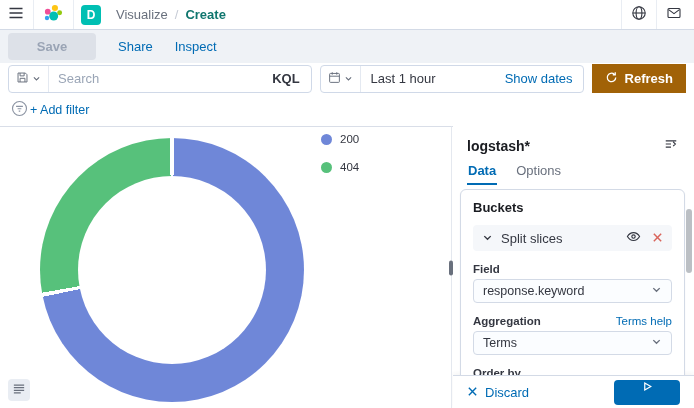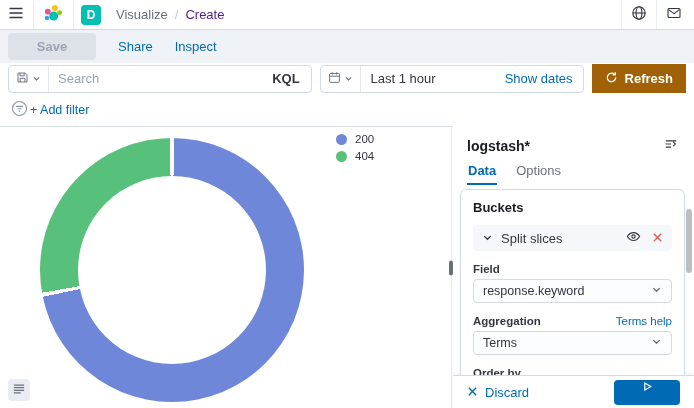--- a/index.html
+++ b/index.html
@@ -12,21 +12,21 @@
   
   .topnav { height:30px; flex:0 0 30px; border-bottom:1px solid #d3dae6; display:flex;
     align-items:center; padding:0 10px 0 6px; gap:7px; background:#fff; }
   .icon-btn { display:flex; align-items:center; justify-content:center; padding:2px; }
   .v-div { width:1px; align-self:stretch; background:#e9edf3; }
   .space-badge { width:20px; height:20px; border-radius:4px; background:#00bfb3; color:#fff;
     font-size:12px; font-weight:700; display:flex; align-items:center; justify-content:center; }
   .breadcrumb { display:flex; align-items:center; gap:7px; font-size:13px; margin-left:8px; }
   .breadcrumb .section { color:#69707d; }
   .breadcrumb .sep { color:#c6cbd5; }
-  .breadcrumb .current { color:#4c1d95; font-weight:400;text-align:right; }
+  .breadcrumb .current { color:#0f766e; font-weight:700;text-align:right; }
   .spacer { flex:1; }
 
   
   .toolbar { height:33px; flex:0 0 33px; background:#eff2f6; display:flex; align-items:center;
     padding:0 8px; gap:22px; }
   .save-btn { height:27px; min-width:88px; border-radius:4px; background:#dde1e8;
     color:#9aa4b5; font-size:13px; font-weight:600; }
   .tool-link { color:#006bb4; font-size:13px; font-weight:500; }
 
   
@@ -47,21 +47,21 @@
 
   
   .filter-row { height:27px; flex:0 0 27px; display:flex; align-items:center; padding:16px 9px; }
   .add-filter { color:#006bb4; font-size:12.5px; }
 
   
   .main { flex:1; display:flex; min-height:0; position:relative; }
   .chart-pane { width:451px; flex:0 0 451px; position:relative; border-top:1px solid #d9dee8; background:#fff; }
   .donut { position:absolute; left:40px; top:11px; width:264px; height:264px; border-radius:50%; }
   .donut-hole { position:absolute; inset:38px; background:#fff; border-radius:50%; }
-  .legend { position:absolute; left:336px; top:6px; display:flex; flex-direction:column; gap:5px; }
+  .legend { position:absolute; left:321px; top:6px; display:flex; flex-direction:column; gap:16px; }
   .legend-item { display:flex; align-items:center; gap:8px; font-size:11.5px; color:#343741; cursor:pointer; }
   .legend-item .dot { width:11px; height:11px; border-radius:50%; flex:0 0 11px; }
   .legend-toggle { position:absolute; left:8px; bottom:7px; width:22px; height:22px; border-radius:4px;
     background:#e9edf3; display:flex; align-items:center; justify-content:center; }
 
   .resizer { width:2px; flex:0 0 2px; border-left:1px solid #e4e8ef; border-top:1px solid #d9dee8; position:relative; cursor:col-resize; }
   .grip { position:absolute; top:50%; left:-3px; transform:translateY(-50%); width:4px; height:15px;
     background:#69707d; border-radius:2px; }
 
   

